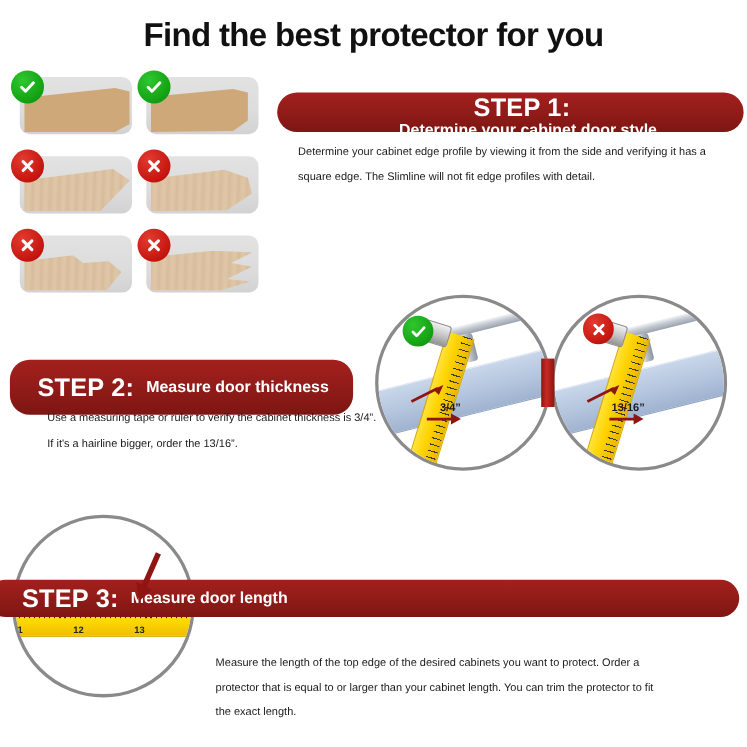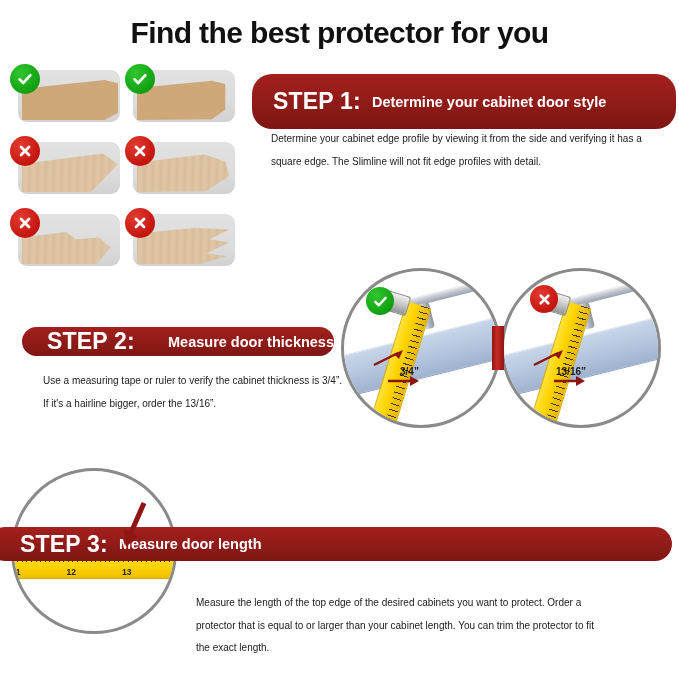--- a/index.html
+++ b/index.html
@@ -124,31 +124,31 @@
     white-space: nowrap;
   }
   .step-sub {
     font-size: 14.5px;
     font-weight: bold;
     margin-left: 11px;
     white-space: nowrap;
   }
 
   #step1-banner {
-    left: 252px; top: 74px;
-    width: 424px; height: 55px;
+    left: 252px; top: 84px;
+    width: 424px; height: 36px;
     border-radius: 20px;
     padding-left: 21px;
+    flex-direction: column;
   }
   #step2-banner {
-    left: 22px; top: 327px;
-    width: 312px; height: 29px;
+    left: 9px; top: 327px;
+    width: 312px; height: 50px;
     border-radius: 18px;
     padding-left: 25px;
-    justify-content: space-between;
   }
   #step3-banner {
     left: -12px; top: 527px;
     width: 684px; height: 34px;
     border-radius: 17px;
     padding-left: 32px;
   }
 
   
   .step-body {

